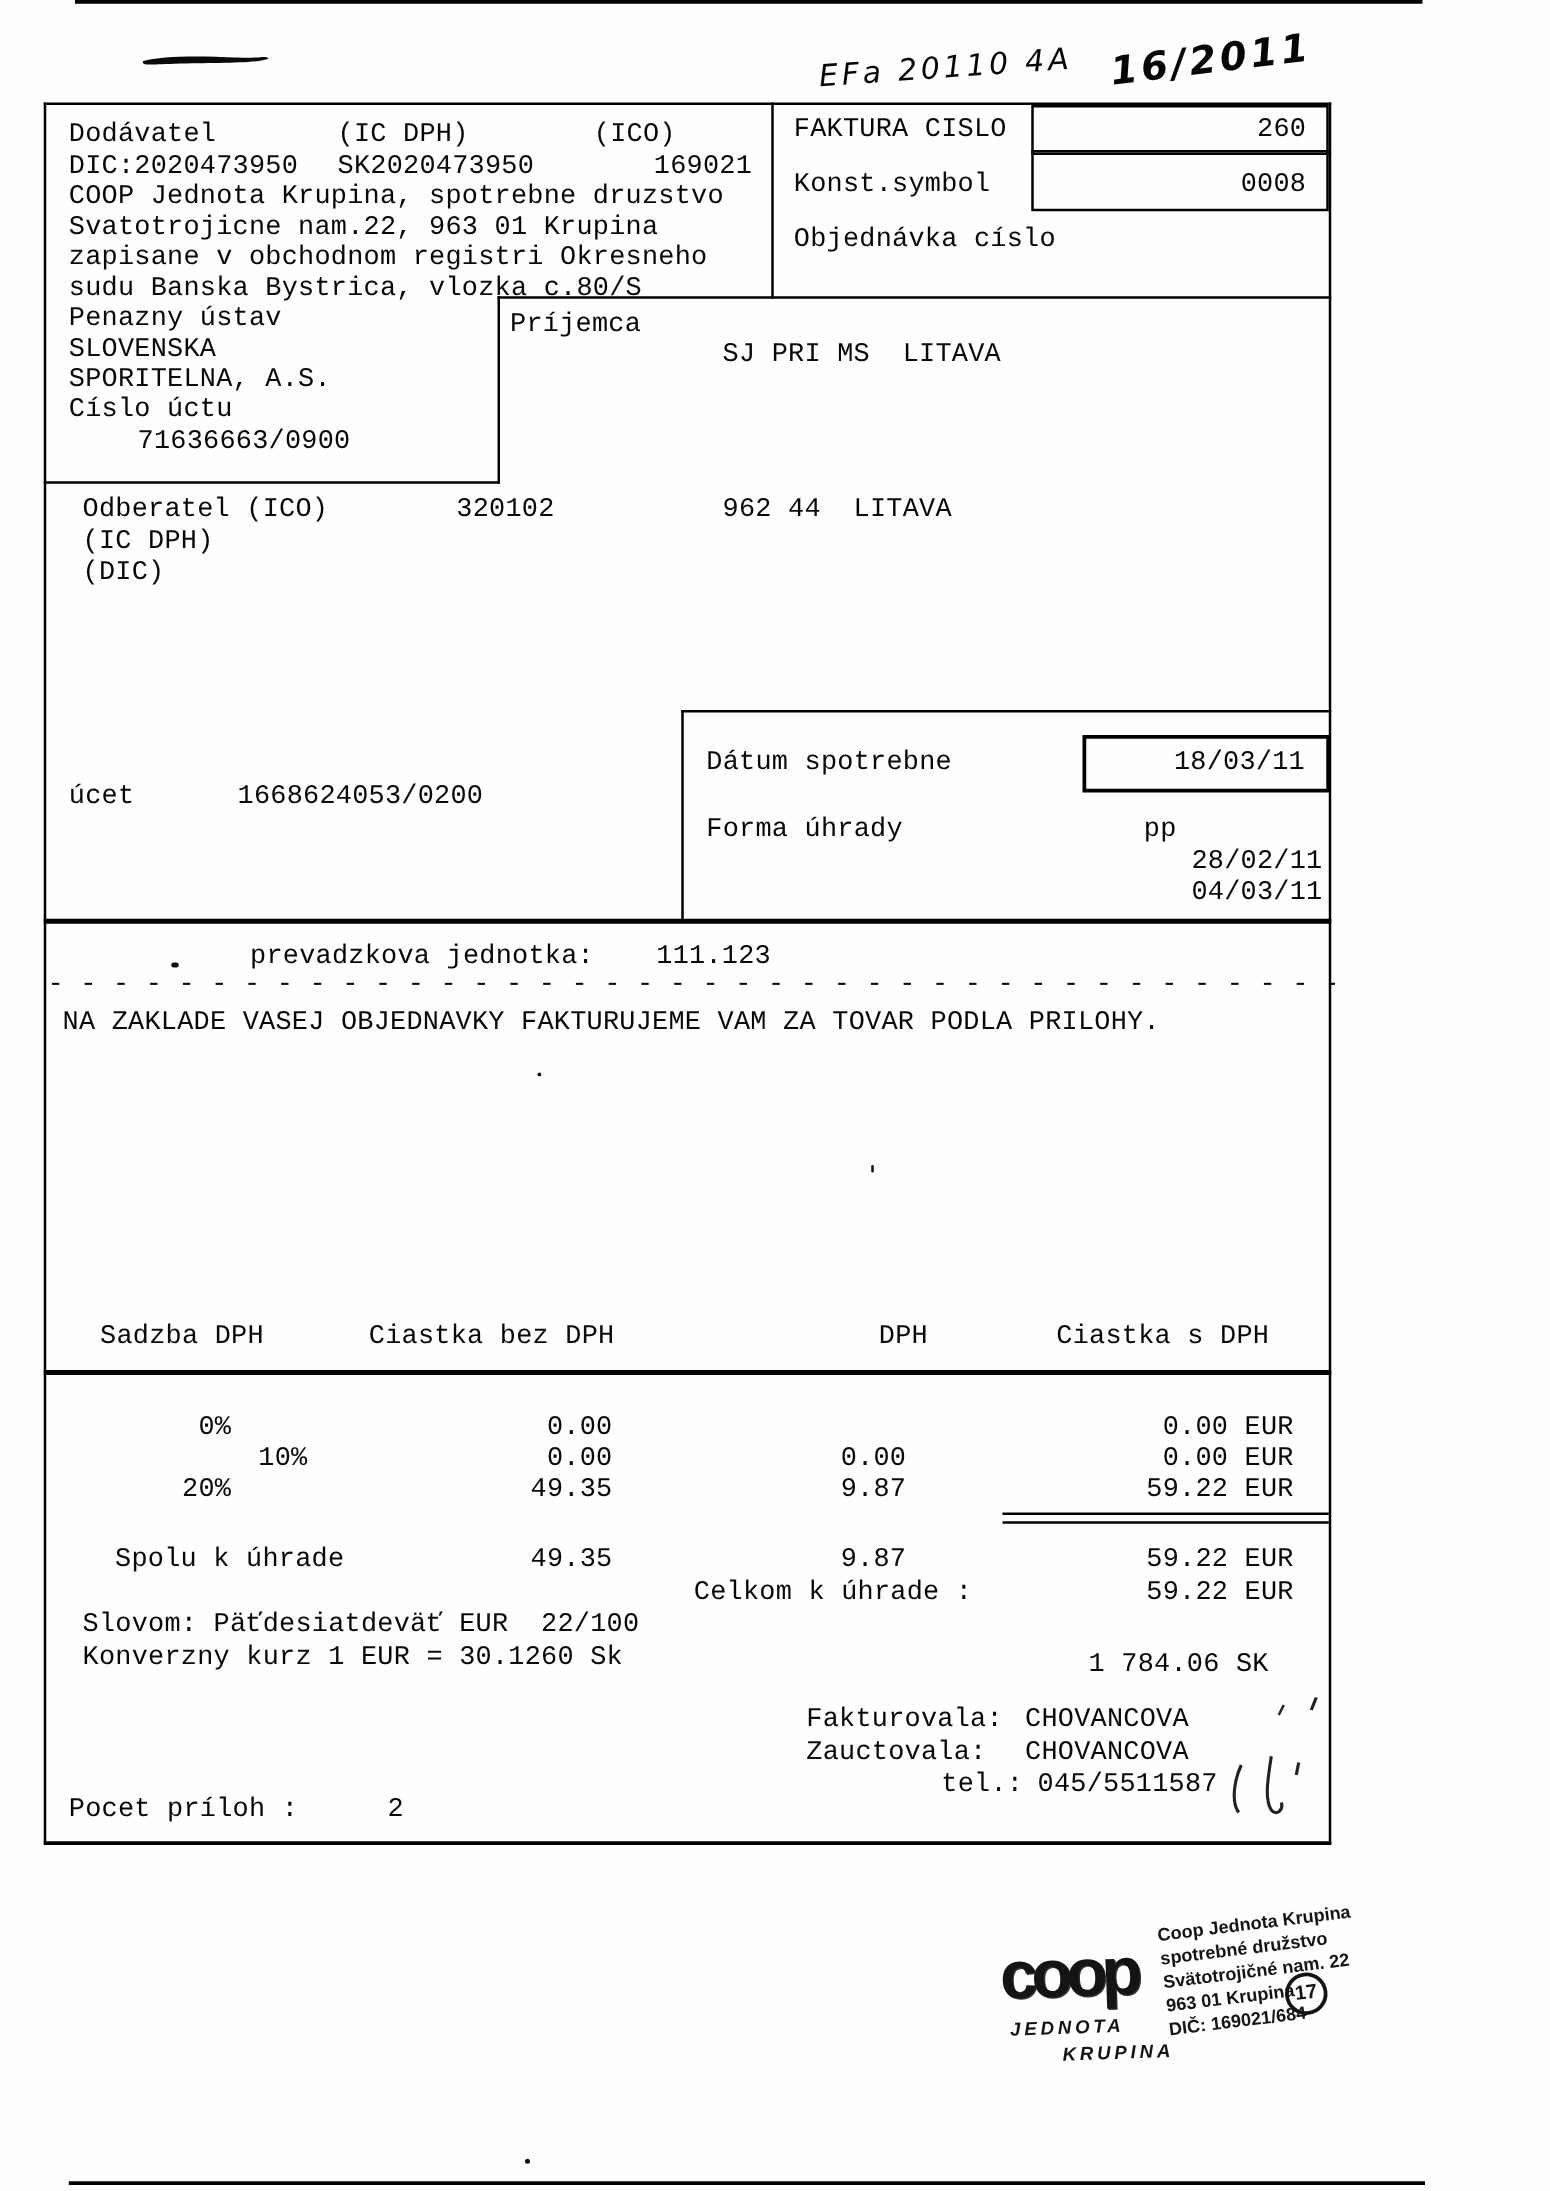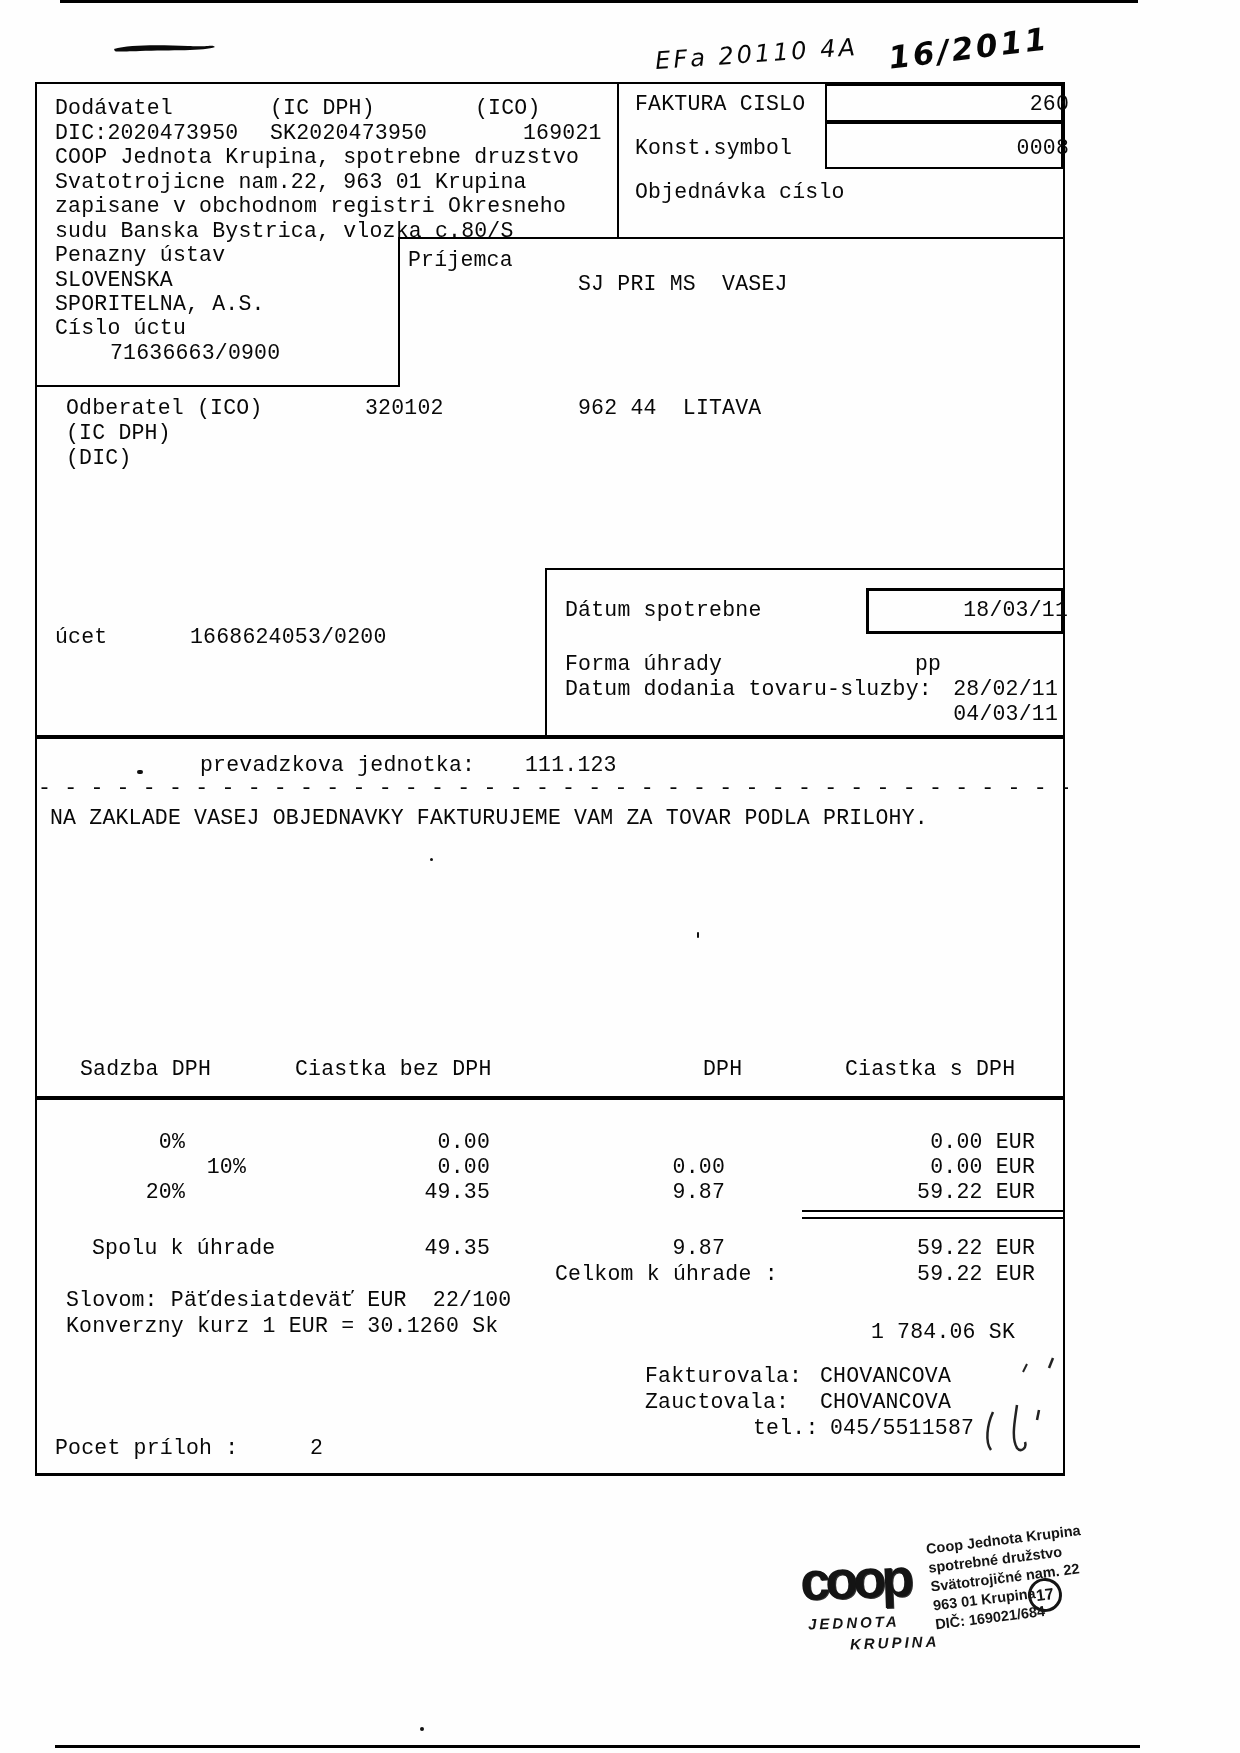--- a/index.html
+++ b/index.html
@@ -1,20 +1,20 @@
 <!DOCTYPE html>
 <html><head>
 <meta charset="utf-8">
 <style>
   html,body{margin:0;padding:0;background:#e8e8e8;}
   .page{position:relative;width:1240px;height:1753px;background:#fefefe;overflow:hidden;
         font-family:"Liberation Mono","DejaVu Sans Mono",monospace;color:#050505;}
   .t{position:absolute;font-family:"Liberation Mono","DejaVu Sans Mono",monospace;
      font-size:21.5px;line-height:24px;white-space:pre;color:#080808;letter-spacing:.2px;}
-  .r{text-align:right;margin-left:24px;}
+  .r{text-align:right;}
   .hl{position:absolute;background:#000;height:2px;}
   .vl{position:absolute;background:#000;width:2px;}
   .box{position:absolute;border:2px solid #000;background:transparent;}
   .hand{position:absolute;font-family:"DejaVu Sans",sans-serif;font-style:italic;color:#060606;}
   .stamp{position:absolute;color:#141414;font-family:"Liberation Sans","DejaVu Sans",sans-serif;}
   .speck{position:absolute;background:#111;border-radius:50%;}
   .dash{overflow:hidden;width:1030px;}
 </style>
 </head>
 <body>
@@ -68,35 +68,34 @@
   <div class="t" style="left:55px;top:316px">Císlo úctu</div>
   <div class="t" style="left:110px;top:341px">71636663/0900</div>
 
   <div class="t" style="left:635px;top:92px">FAKTURA CISLO</div>
   <div class="t r" style="left:825px;top:92px;width:220px">260</div>
   <div class="t" style="left:635px;top:136px">Konst.symbol</div>
   <div class="t r" style="left:825px;top:136px;width:220px">0008</div>
   <div class="t" style="left:635px;top:180px">Objednávka císlo</div>
 
   <div class="t" style="left:408px;top:248px">Príjemca</div>
-  <div class="t" style="left:578px;top:272px">SJ PRI MS  VASEJ</div>
+  <div class="t" style="left:578px;top:272px">SJ PRI MS  LITAVA</div>
   <div class="t" style="left:578px;top:396px">962 44  LITAVA</div>
 
   <div class="t" style="left:66px;top:396px">Odberatel (ICO)</div>
   <div class="t" style="left:365px;top:396px">320102</div>
   <div class="t" style="left:66px;top:421px">(IC DPH)</div>
   <div class="t" style="left:66px;top:446px">(DIC)</div>
   <div class="t" style="left:55px;top:625px">úcet</div>
   <div class="t" style="left:190px;top:625px">1668624053/0200</div>
 
   <div class="t" style="left:565px;top:598px">Dátum spotrebne</div>
   <div class="t r" style="left:866px;top:598px;width:178px">18/03/11</div>
   <div class="t" style="left:565px;top:652px">Forma úhrady</div>
   <div class="t" style="left:915px;top:652px">pp</div>
-  <div class="t" style="left:565px;top:677px">Datum dodania tovaru-sluzby:</div>
   <div class="t r" style="right:182px;top:677px;width:120px">28/02/11</div>
   <div class="t r" style="right:182px;top:702px;width:120px">04/03/11</div>
 
   <div class="t" style="left:200px;top:753px">prevadzkova jednotka:</div>
   <div class="t" style="left:525px;top:753px">111.123</div>
   <div class="speck" style="left:137px;top:770px;width:6px;height:4px;border-radius:2px"></div>
   <div class="t dash" style="left:38px;top:776px">- - - - - - - - - - - - - - - - - - - - - - - - - - - - - - - - - - - - - - - -</div>
   <div class="t" style="left:50px;top:806px">NA ZAKLADE VASEJ OBJEDNAVKY FAKTURUJEME VAM ZA TOVAR PODLA PRILOHY.</div>
   <div class="speck" style="left:430px;top:858px;width:3px;height:3px"></div>
   <div class="speck" style="left:697px;top:932px;width:2px;height:6px;border-radius:1px"></div>

